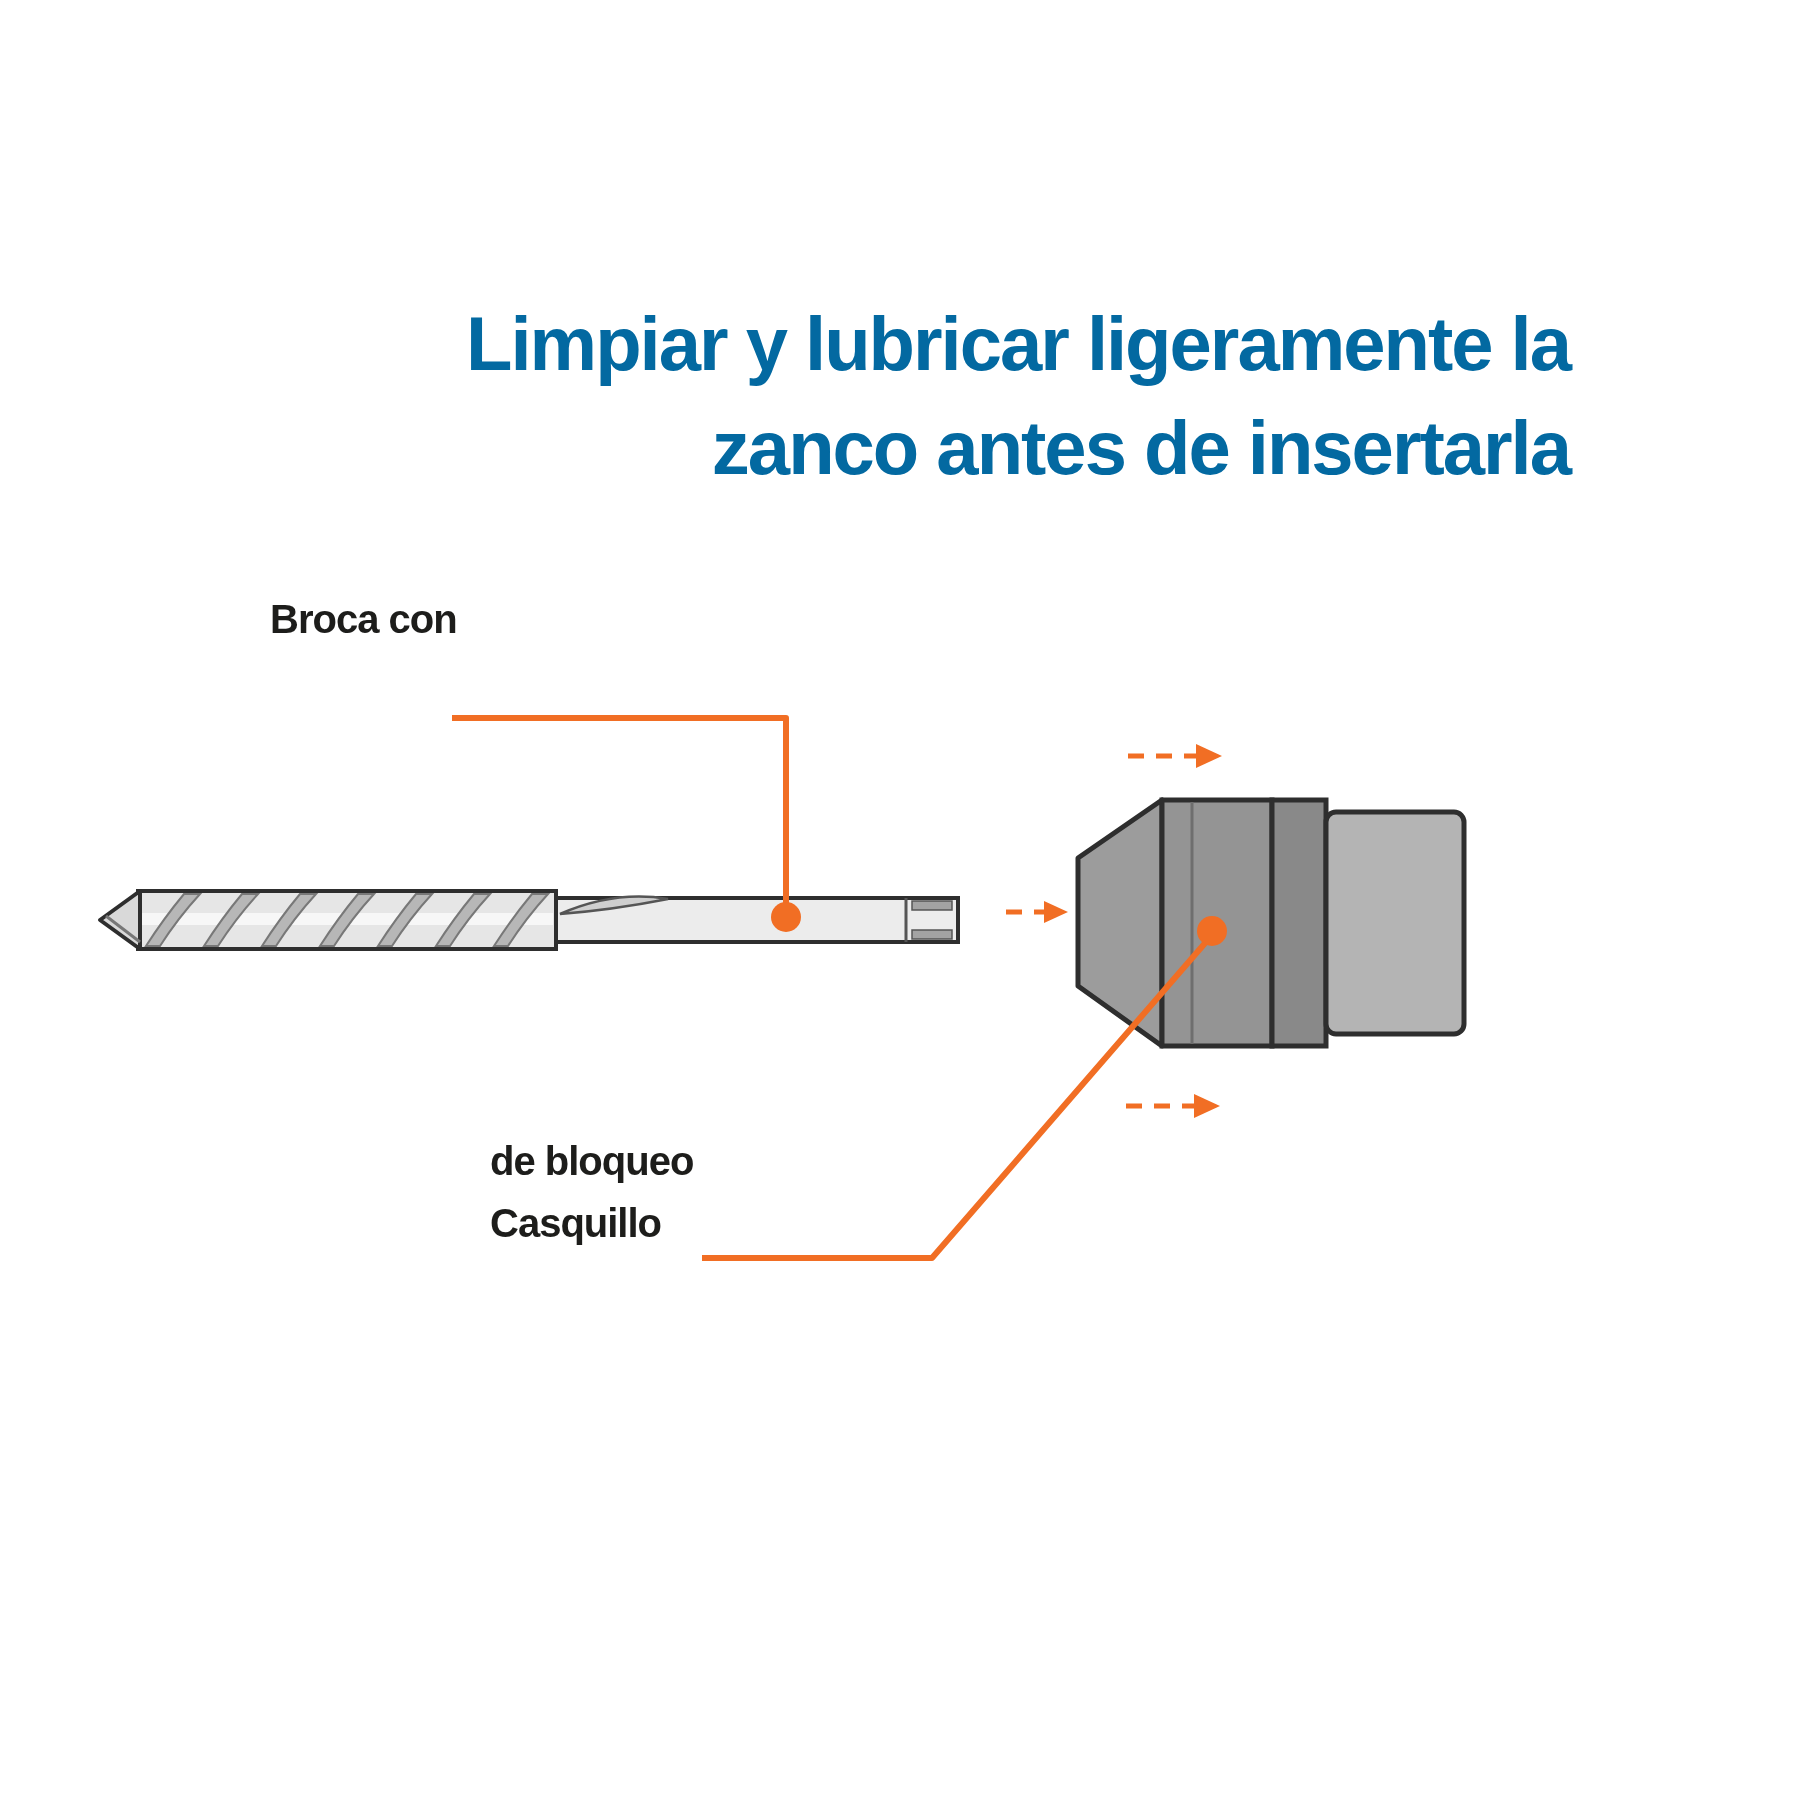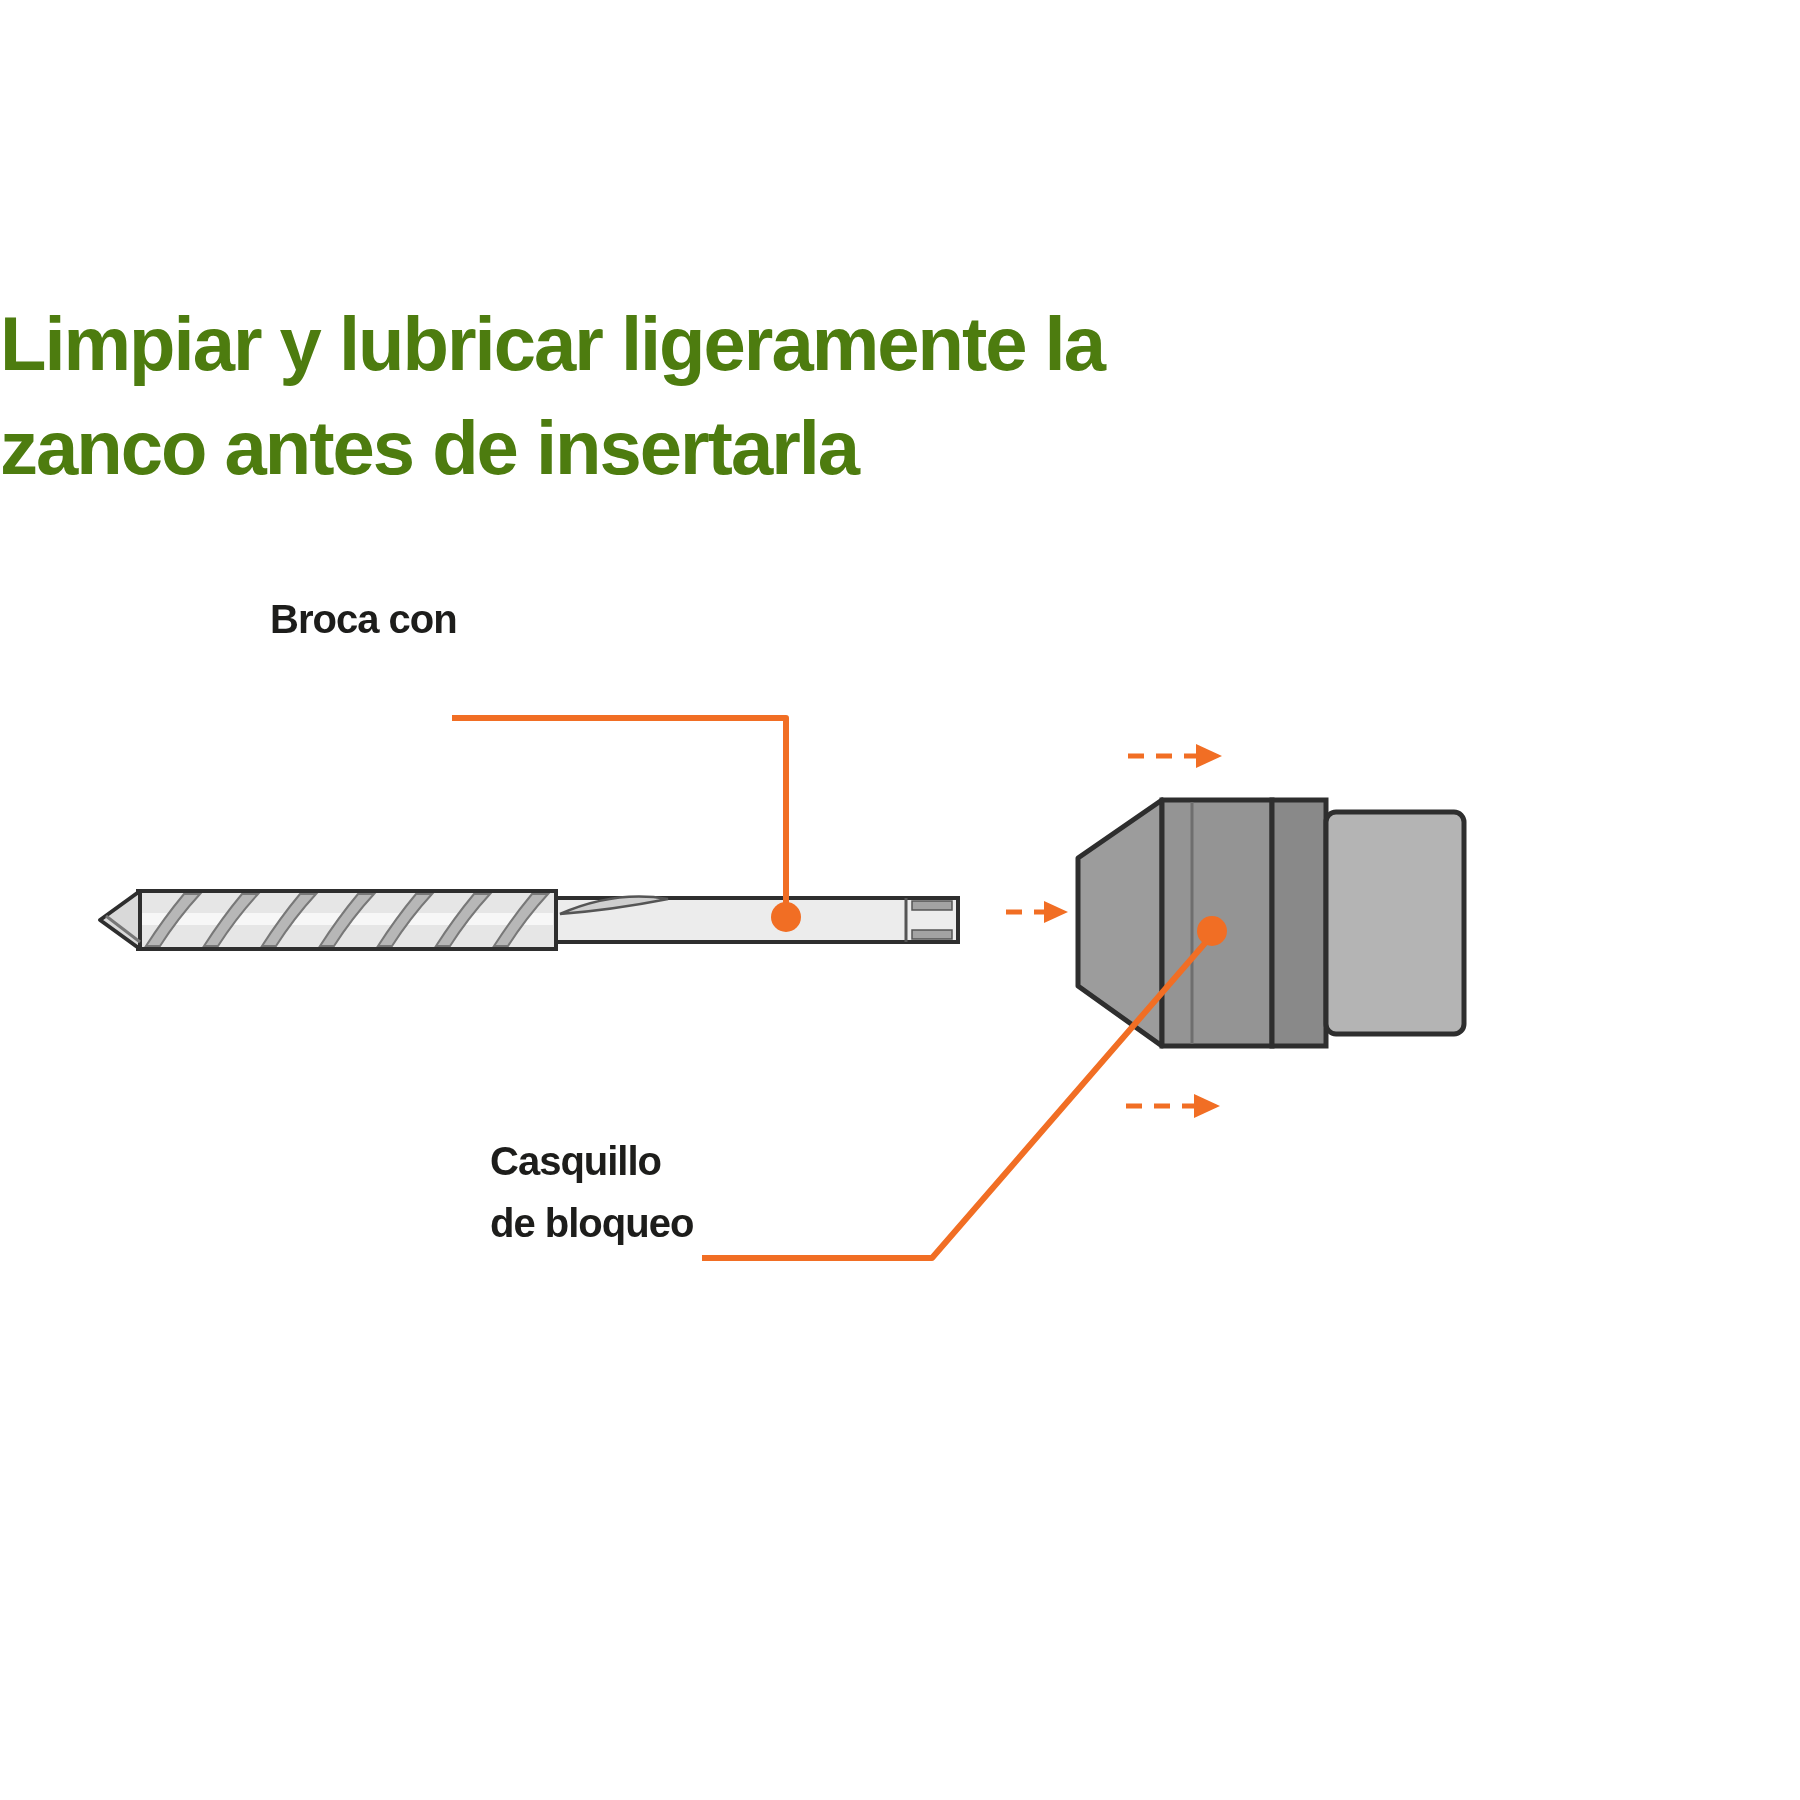--- a/index.html
+++ b/index.html
@@ -7,26 +7,26 @@
     position:relative;
     width:1800px;height:1800px;
     background:#fff;
     overflow:hidden;
     font-family:"Liberation Sans", sans-serif;
     color:#1d1d1b;
   }
   .title{
     position:absolute;
     left:0; top:292px; width:1570px;
-    text-align:left;
+    text-align:right;
     font-size:76px;
     font-weight:bold;
     letter-spacing:-2px;
     line-height:104px;
-    color:#4d7c0f;
+    color:#0369a1;
   }
   .callout-label{
     position:absolute;
     text-align:left;
     font-size:40px;
     font-weight:bold;
     letter-spacing:-1px;
     line-height:62px;
     color:#1d1d1b;
   }
@@ -47,22 +47,22 @@
   <div class="title">
     <div>Limpiar y lubricar ligeramente la</div>
     <div>zanco antes de insertarla</div>
   </div>
 
   <div class="callout-label label-broca">
     <div>Broca con</div>
   </div>
 
   <div class="callout-label label-casquillo">
+    <div>de bloqueo</div>
     <div>Casquillo</div>
-    <div>de bloqueo</div>
   </div>
 
   <svg class="diagram-svg" width="1800" height="1800" viewBox="0 0 1800 1800">
 
     <g>
 
       <rect x="552" y="898" width="406" height="44" fill="#ECECEC" class="outline" stroke-width="4"></rect>
 
       <line x1="906" y1="898" x2="906" y2="942" stroke="#555" stroke-width="3"></line>
       <rect x="912" y="901" width="40" height="9" fill="#A3A3A3" stroke="#555" stroke-width="1.5"></rect>

